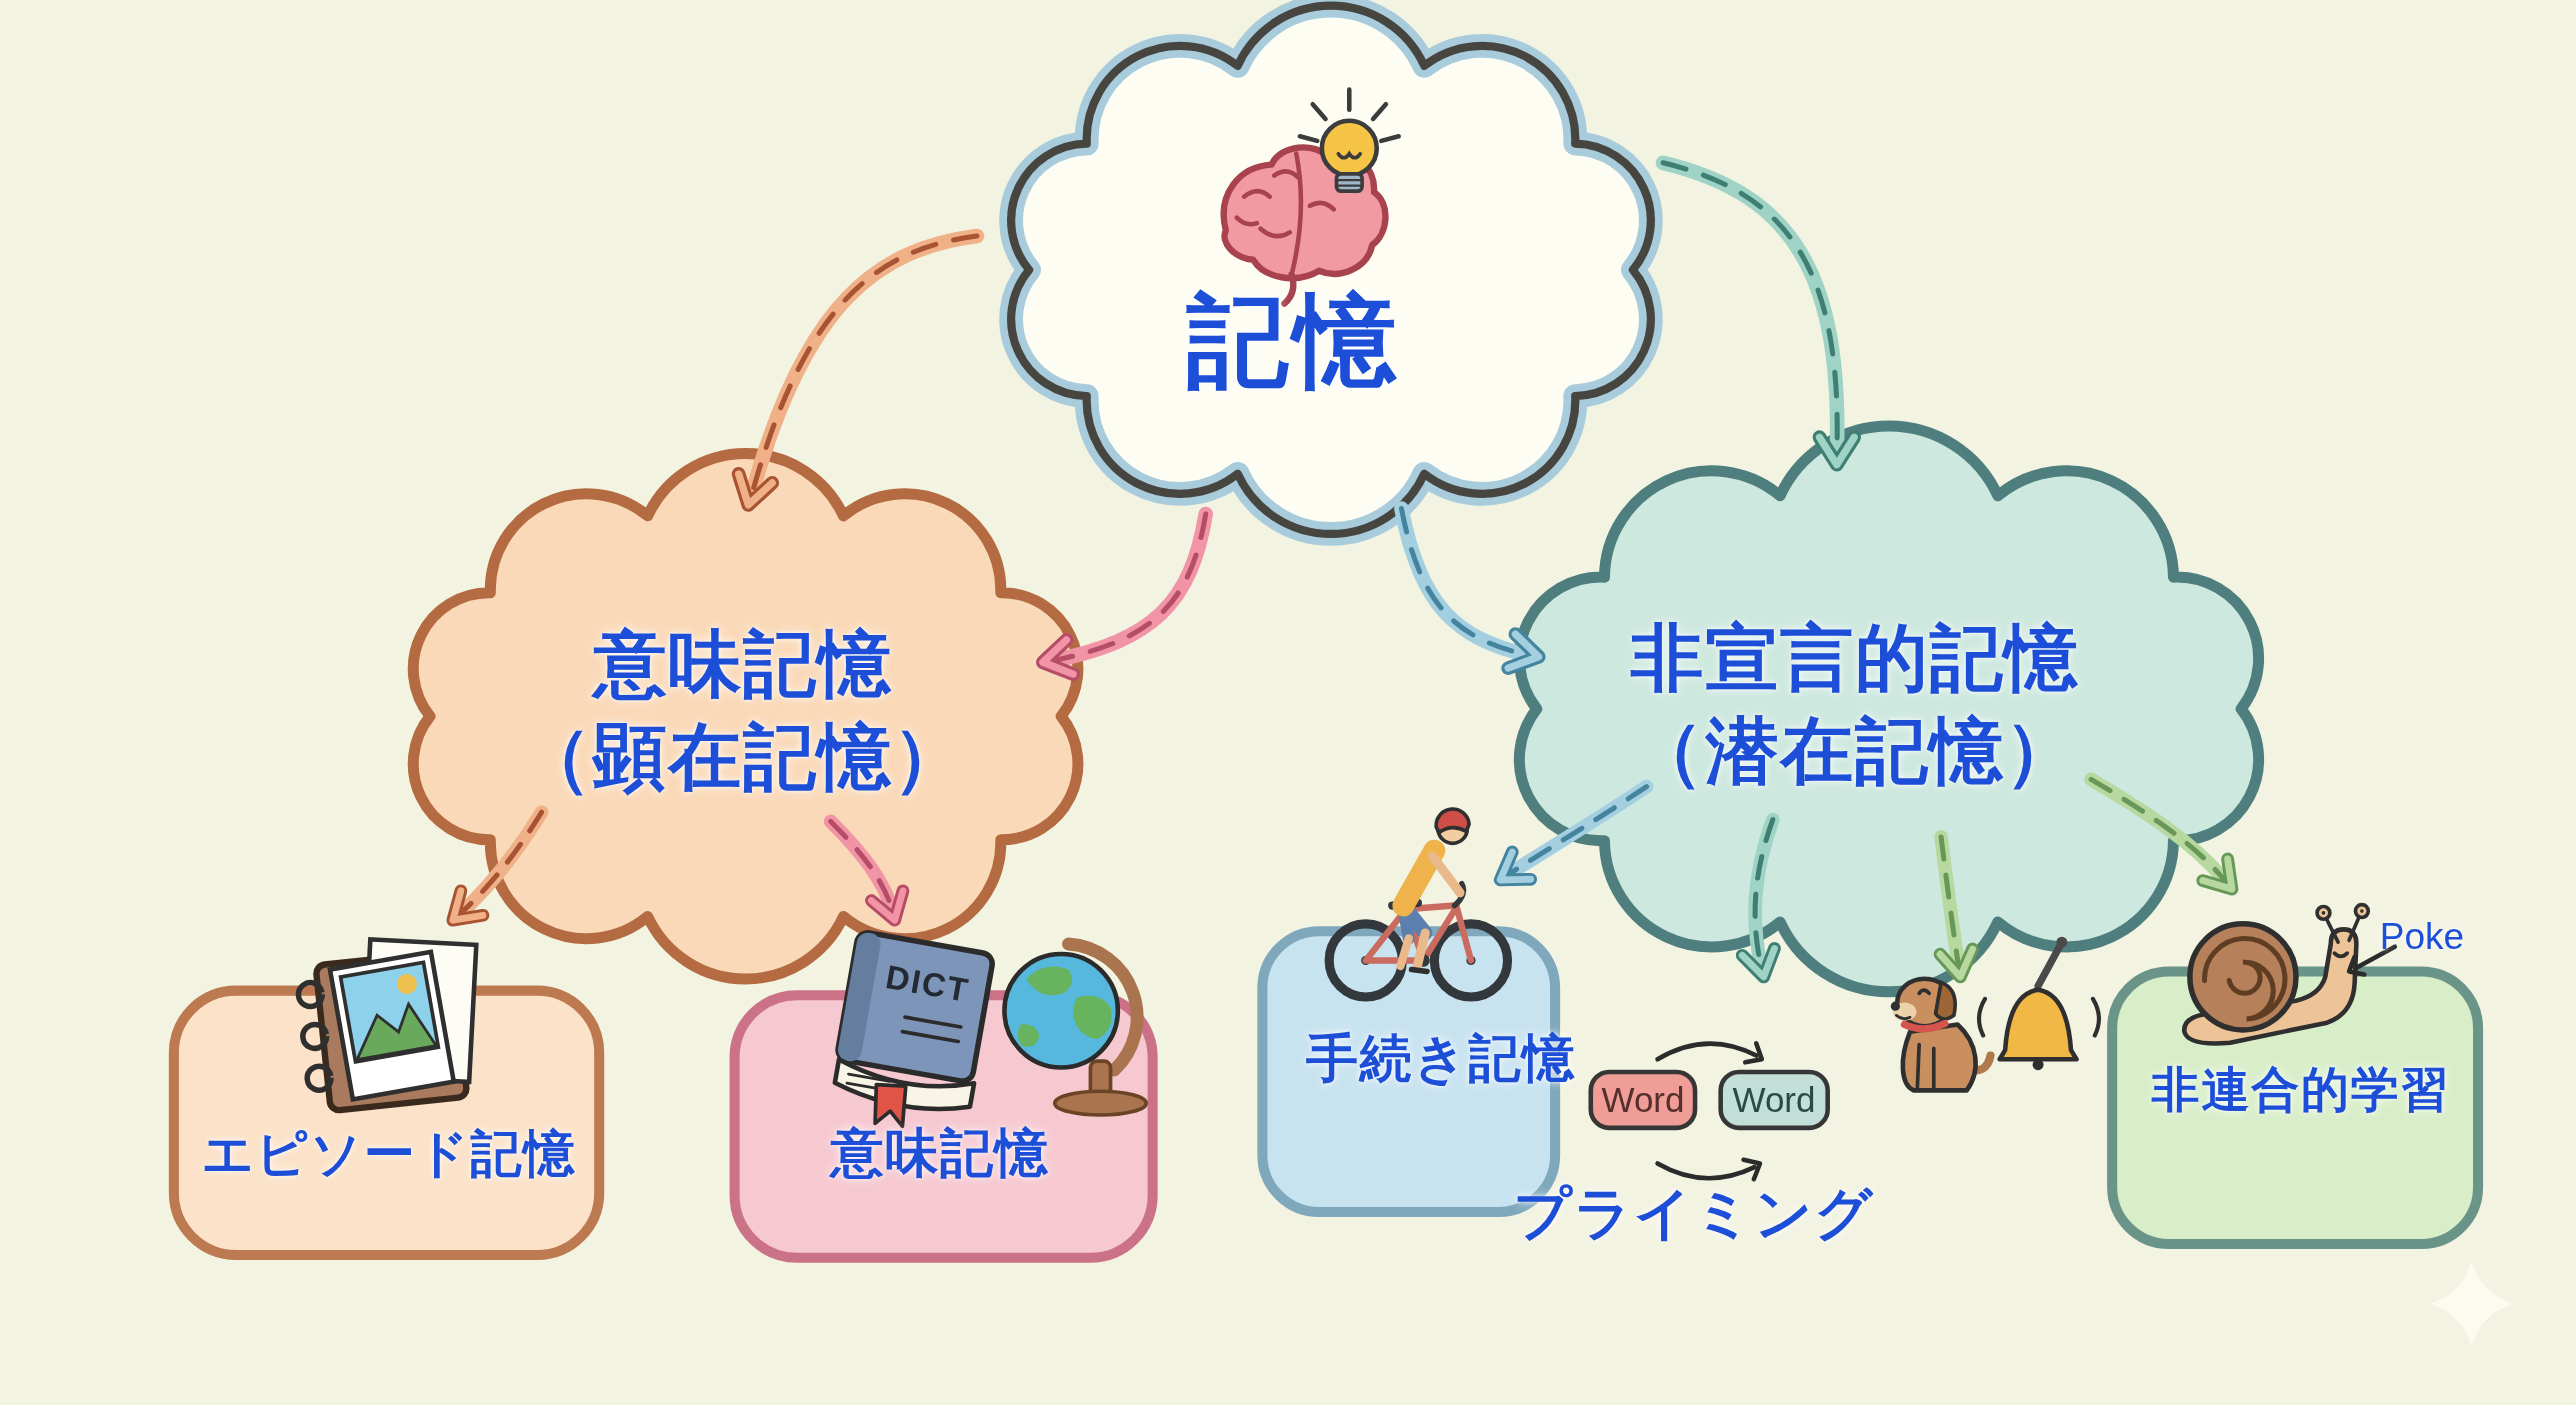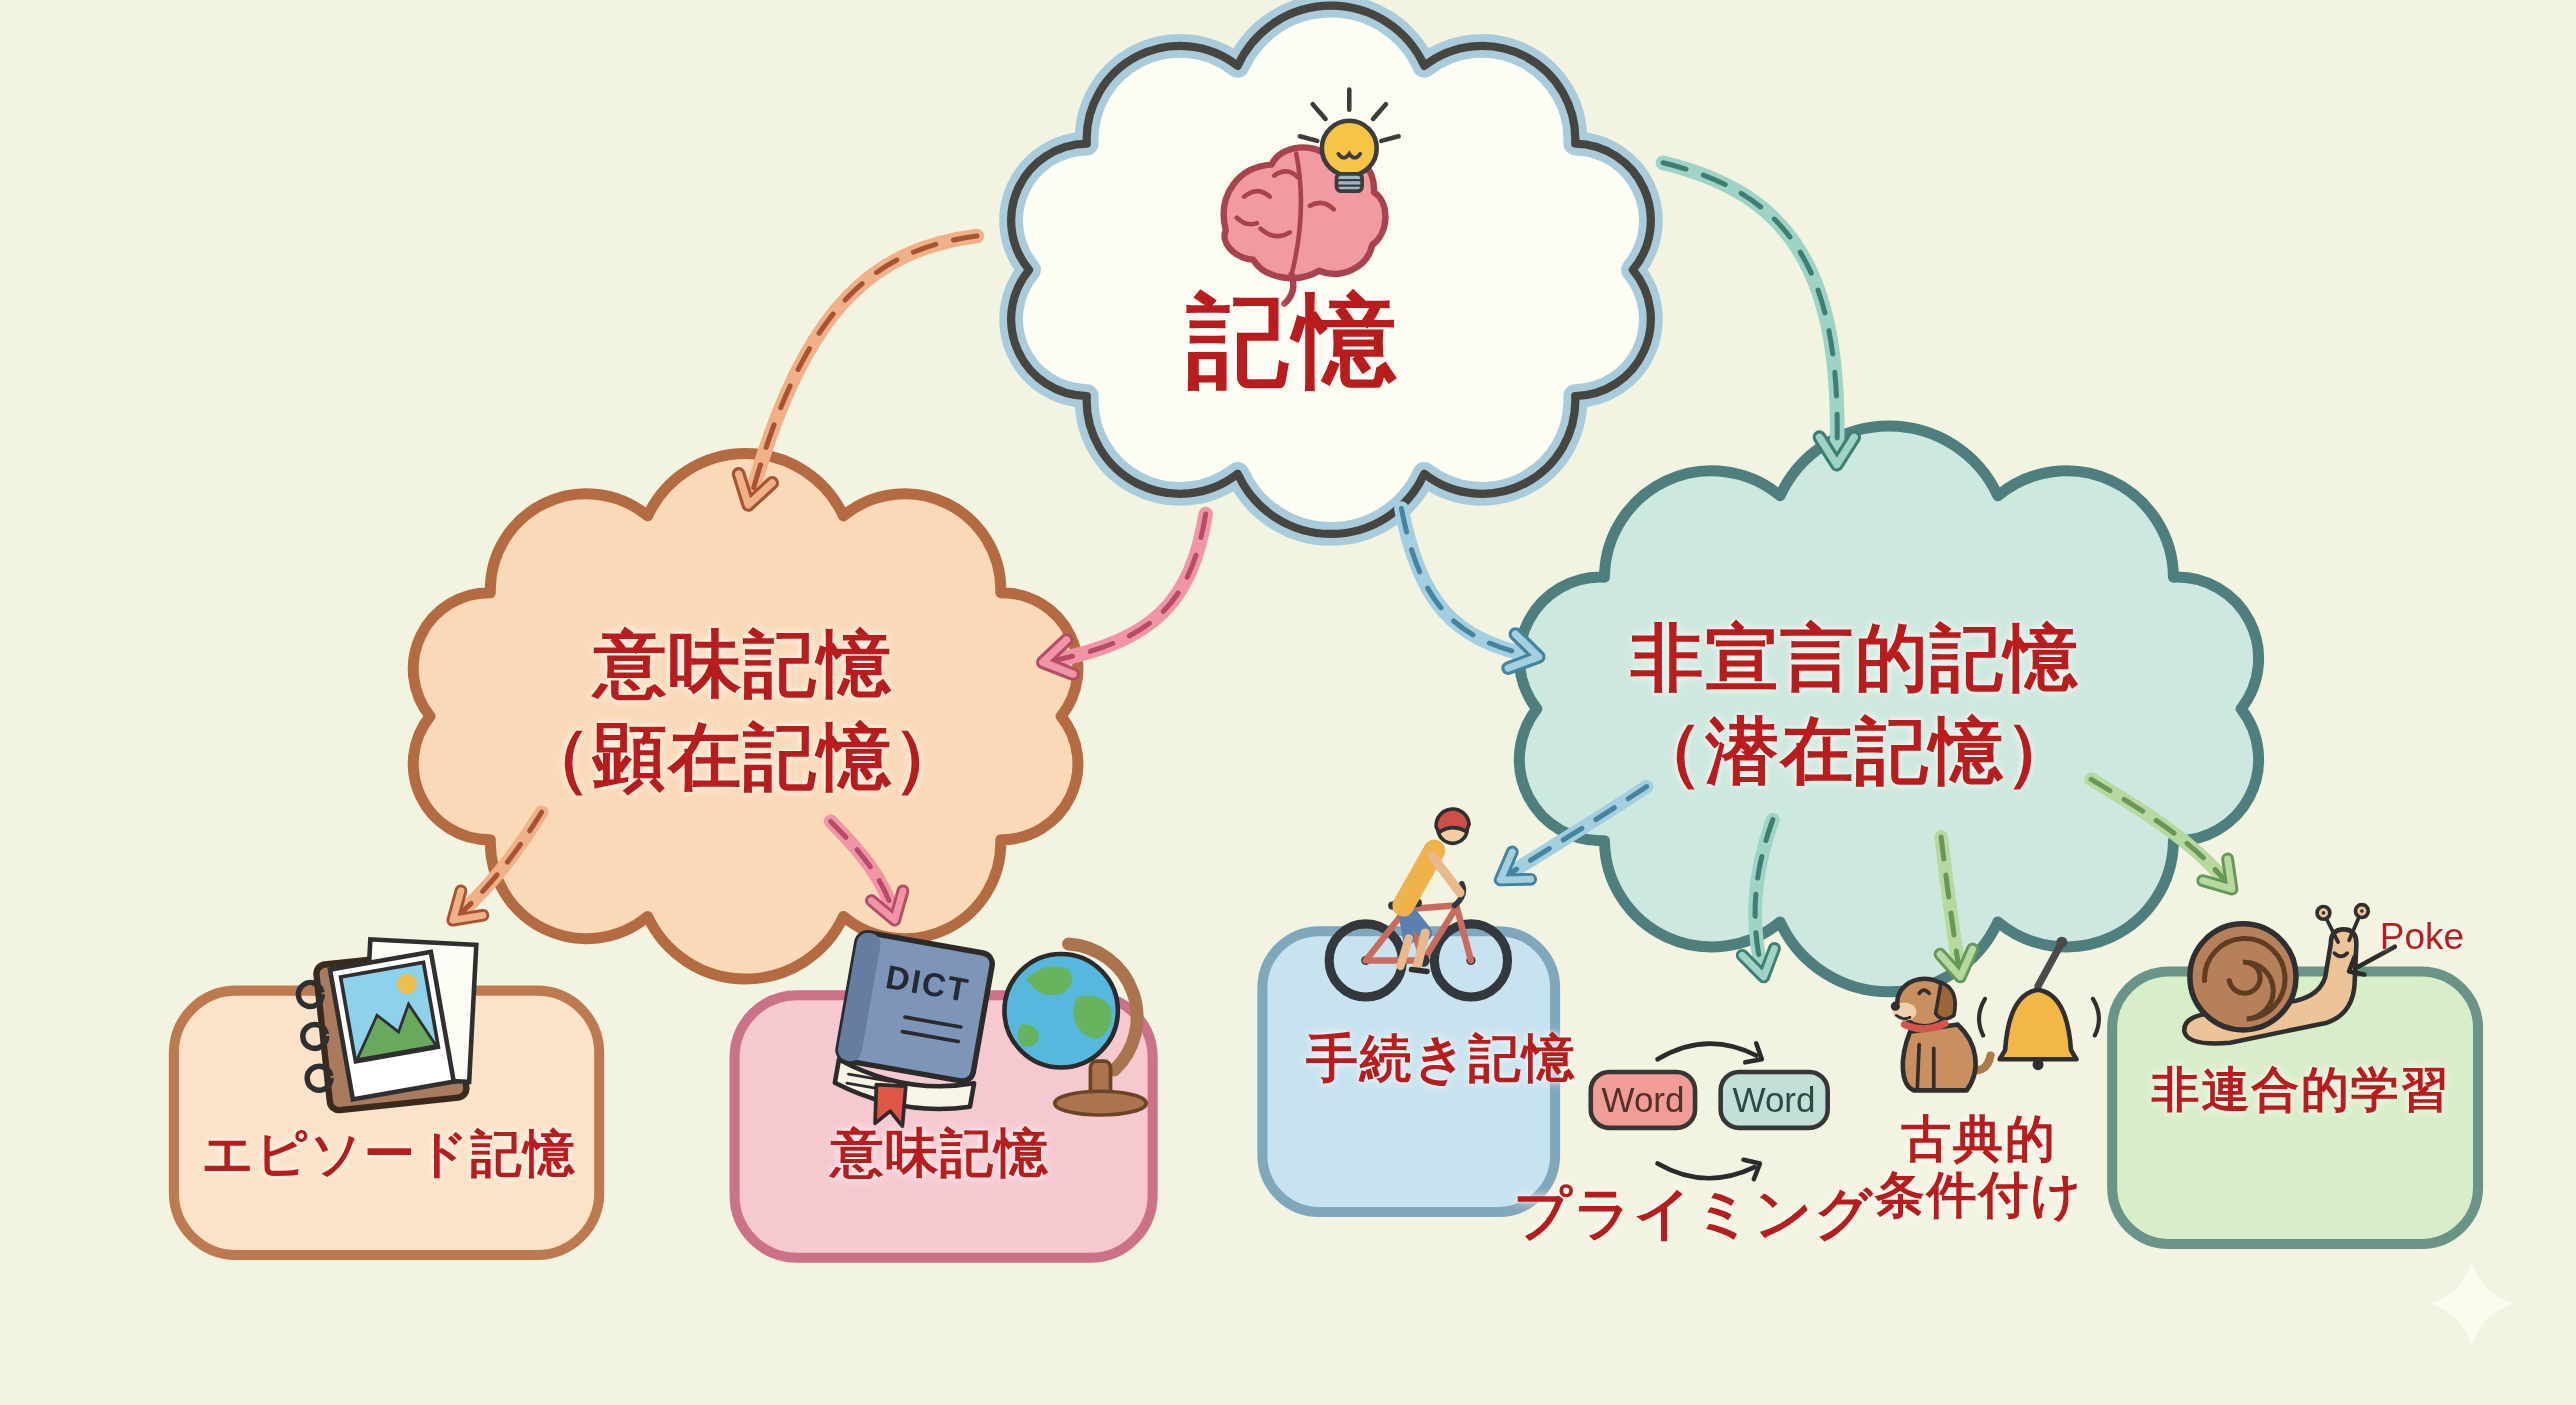--- a/index.html
+++ b/index.html
@@ -10,21 +10,21 @@
     height: 1405px;
     background: #f3f3e2;
     overflow: hidden;
   }
   .stage svg { position:absolute; left:0; top:0; }
   .label {
     position: absolute;
     transform: translate(-50%,-50%);
     white-space: nowrap;
     font-weight: 800;
-    color: #b91c1c;
+    color: #1d4ed8;
     text-align: center;
     letter-spacing: 1.8px;
     text-shadow: 0 0 9.1px rgba(255,255,255,.85), 0 0 3.7px rgba(255,255,255,.7);
     line-height: 1.28;
     z-index: 5;
   }
   .label .l2 { display:block; }
   .fs-root { font-size:102px; letter-spacing:5.5px; }
   .fs-branch { font-size:73px; }
   .fs-leaf56 { font-size:51px; }
@@ -292,23 +292,19 @@
 
   <div class="label fs-leaf58" style="left:940px; top:1153px;">意味記憶</div>
 
   <div class="label fs-leaf57" style="left:1409px; top:1058px;margin-left:32px;">手続き記憶</div>
 
   <div class="label fs-word word-left-color" style="left:1643px; top:1100px;">Word</div>
   <div class="label fs-word word-right-color" style="left:1774px; top:1100px;">Word</div>
 
   <div class="label fs-leaf62" style="left:1694px; top:1213px;text-align:right;">プライミング</div>
 
-  <div class="label fs-leaf55" style="left:1979px; top:1167px;">
-    <span class="l2">古典的</span>
-    <span class="l2">条件付け</span>
-  </div>
 
   <div class="label fs-leaf52" style="left:2281px; top:1090px;margin-left:20px;">非連合的学習</div>
 
   <div class="label fs-poke" style="left:2422px; top:937px;">Poke</div>
 
 </div>
 
 
 </body></html>

